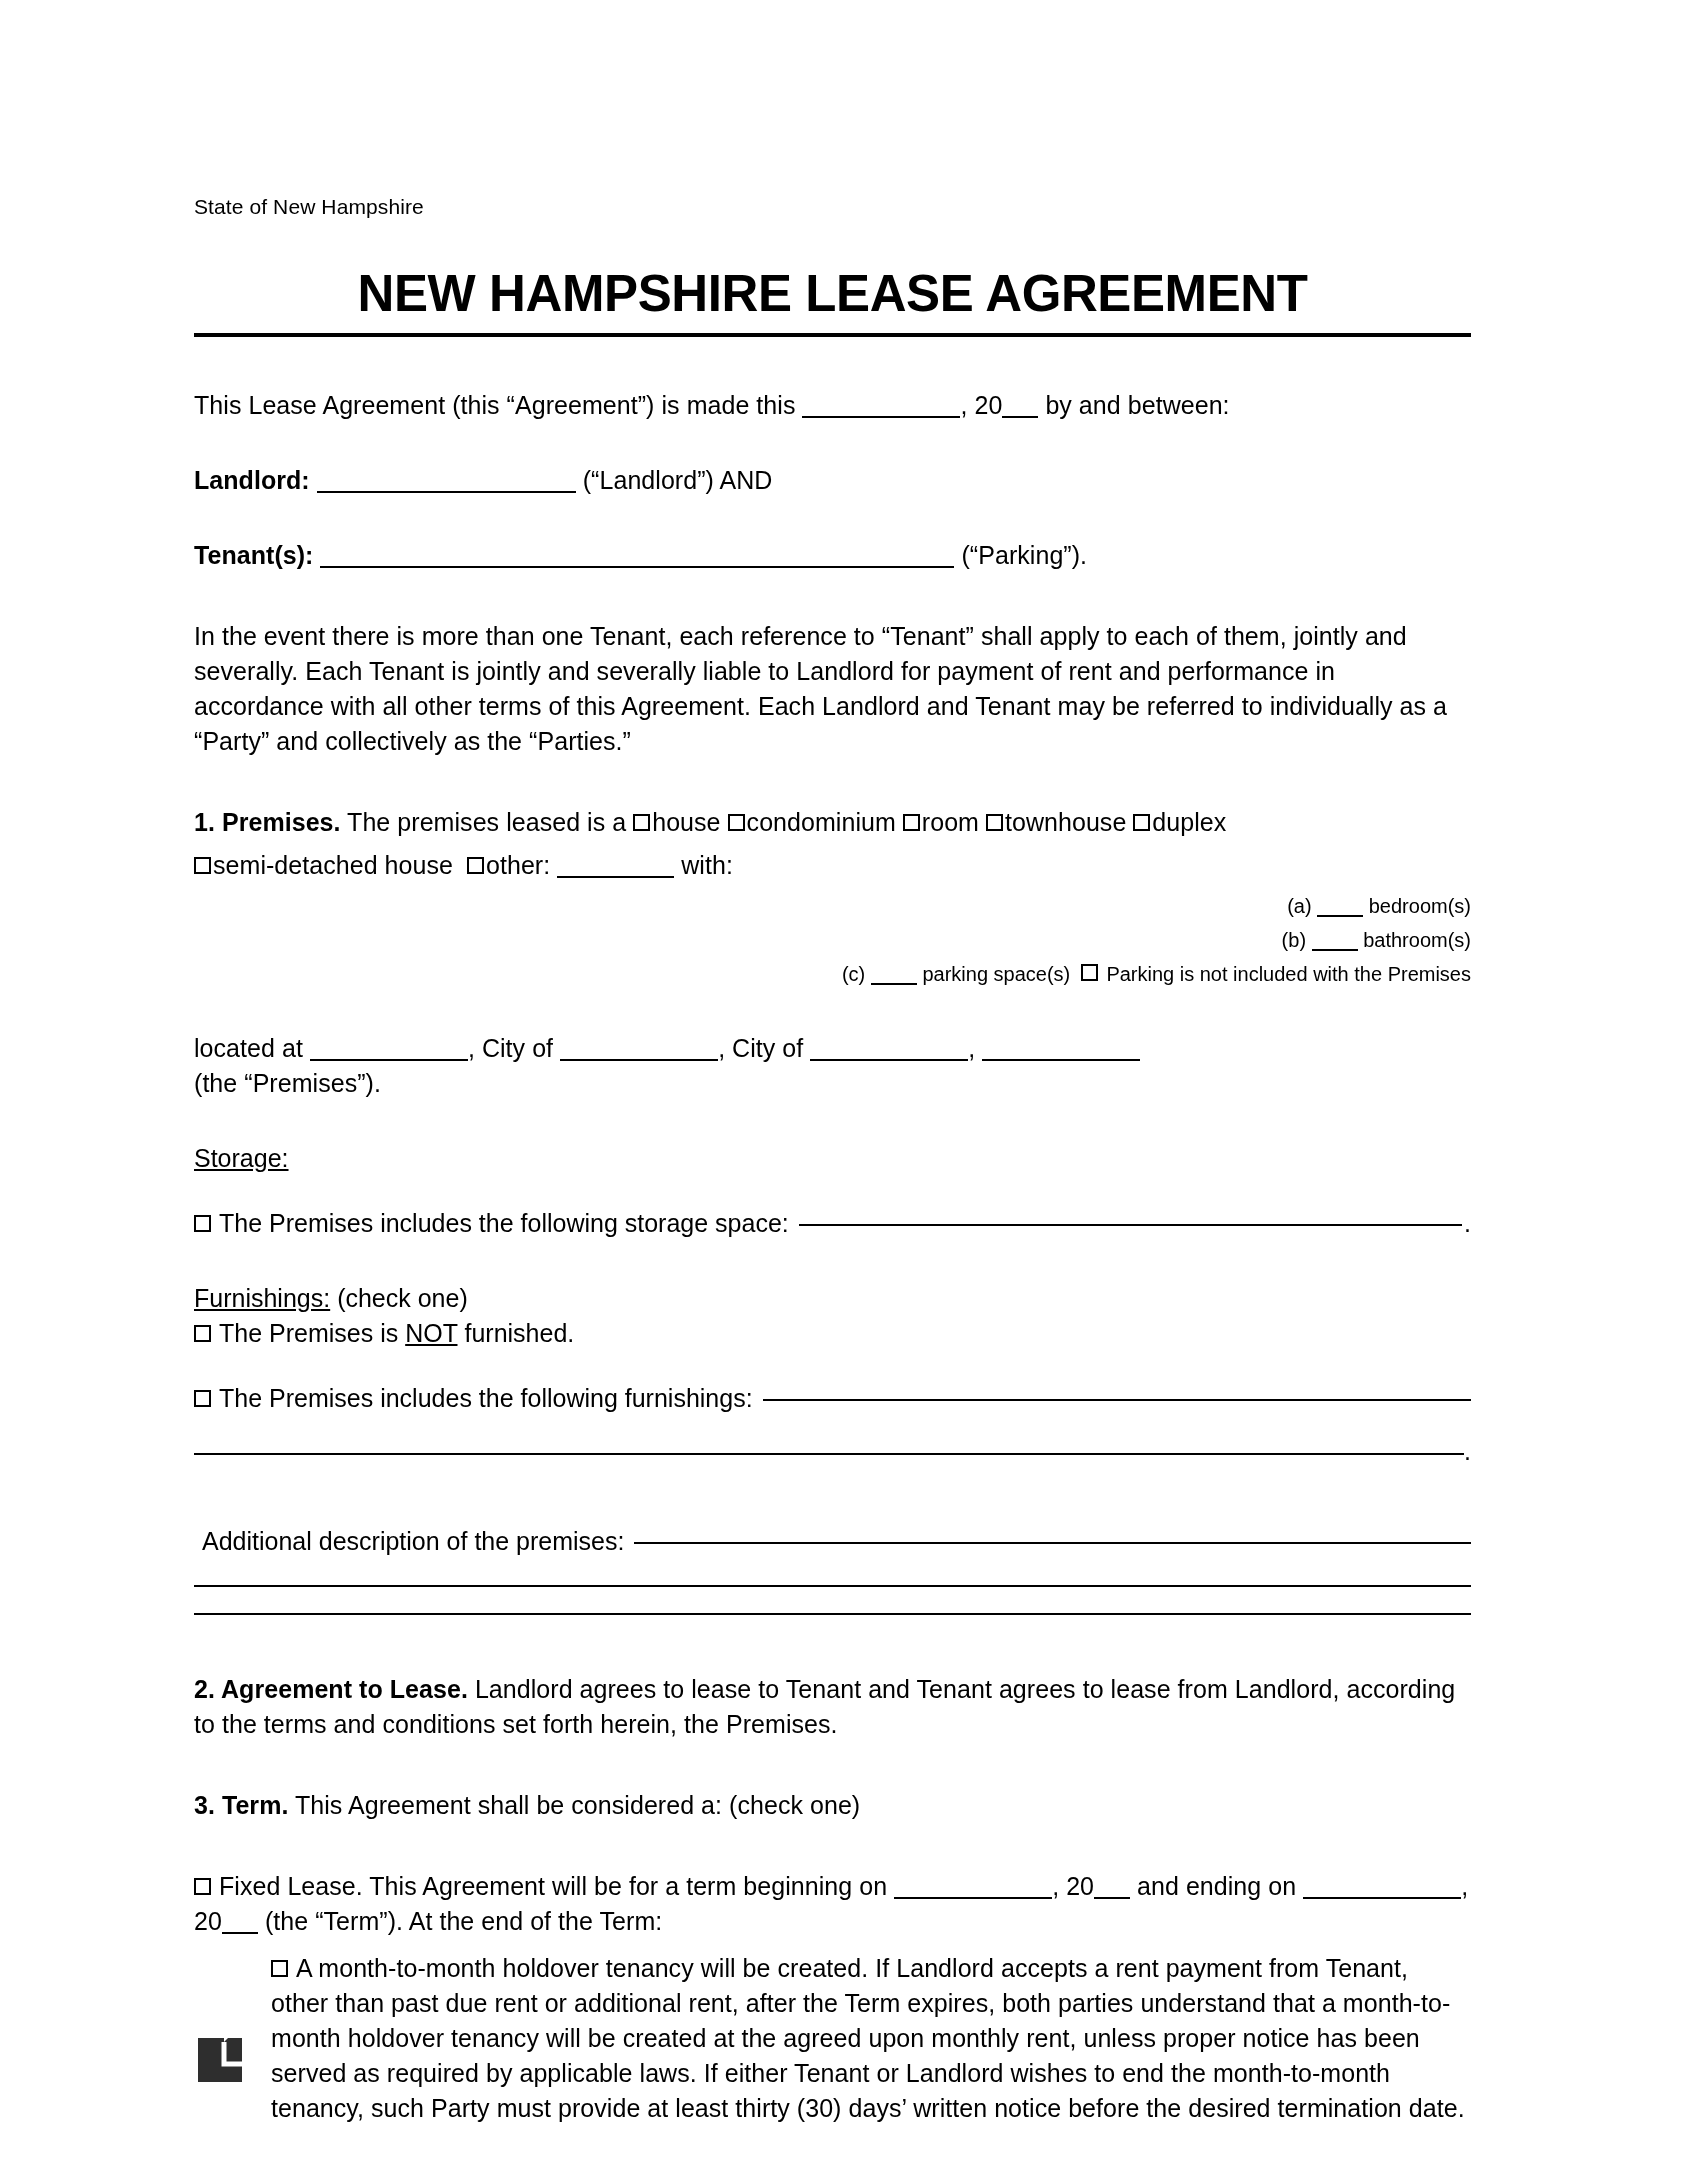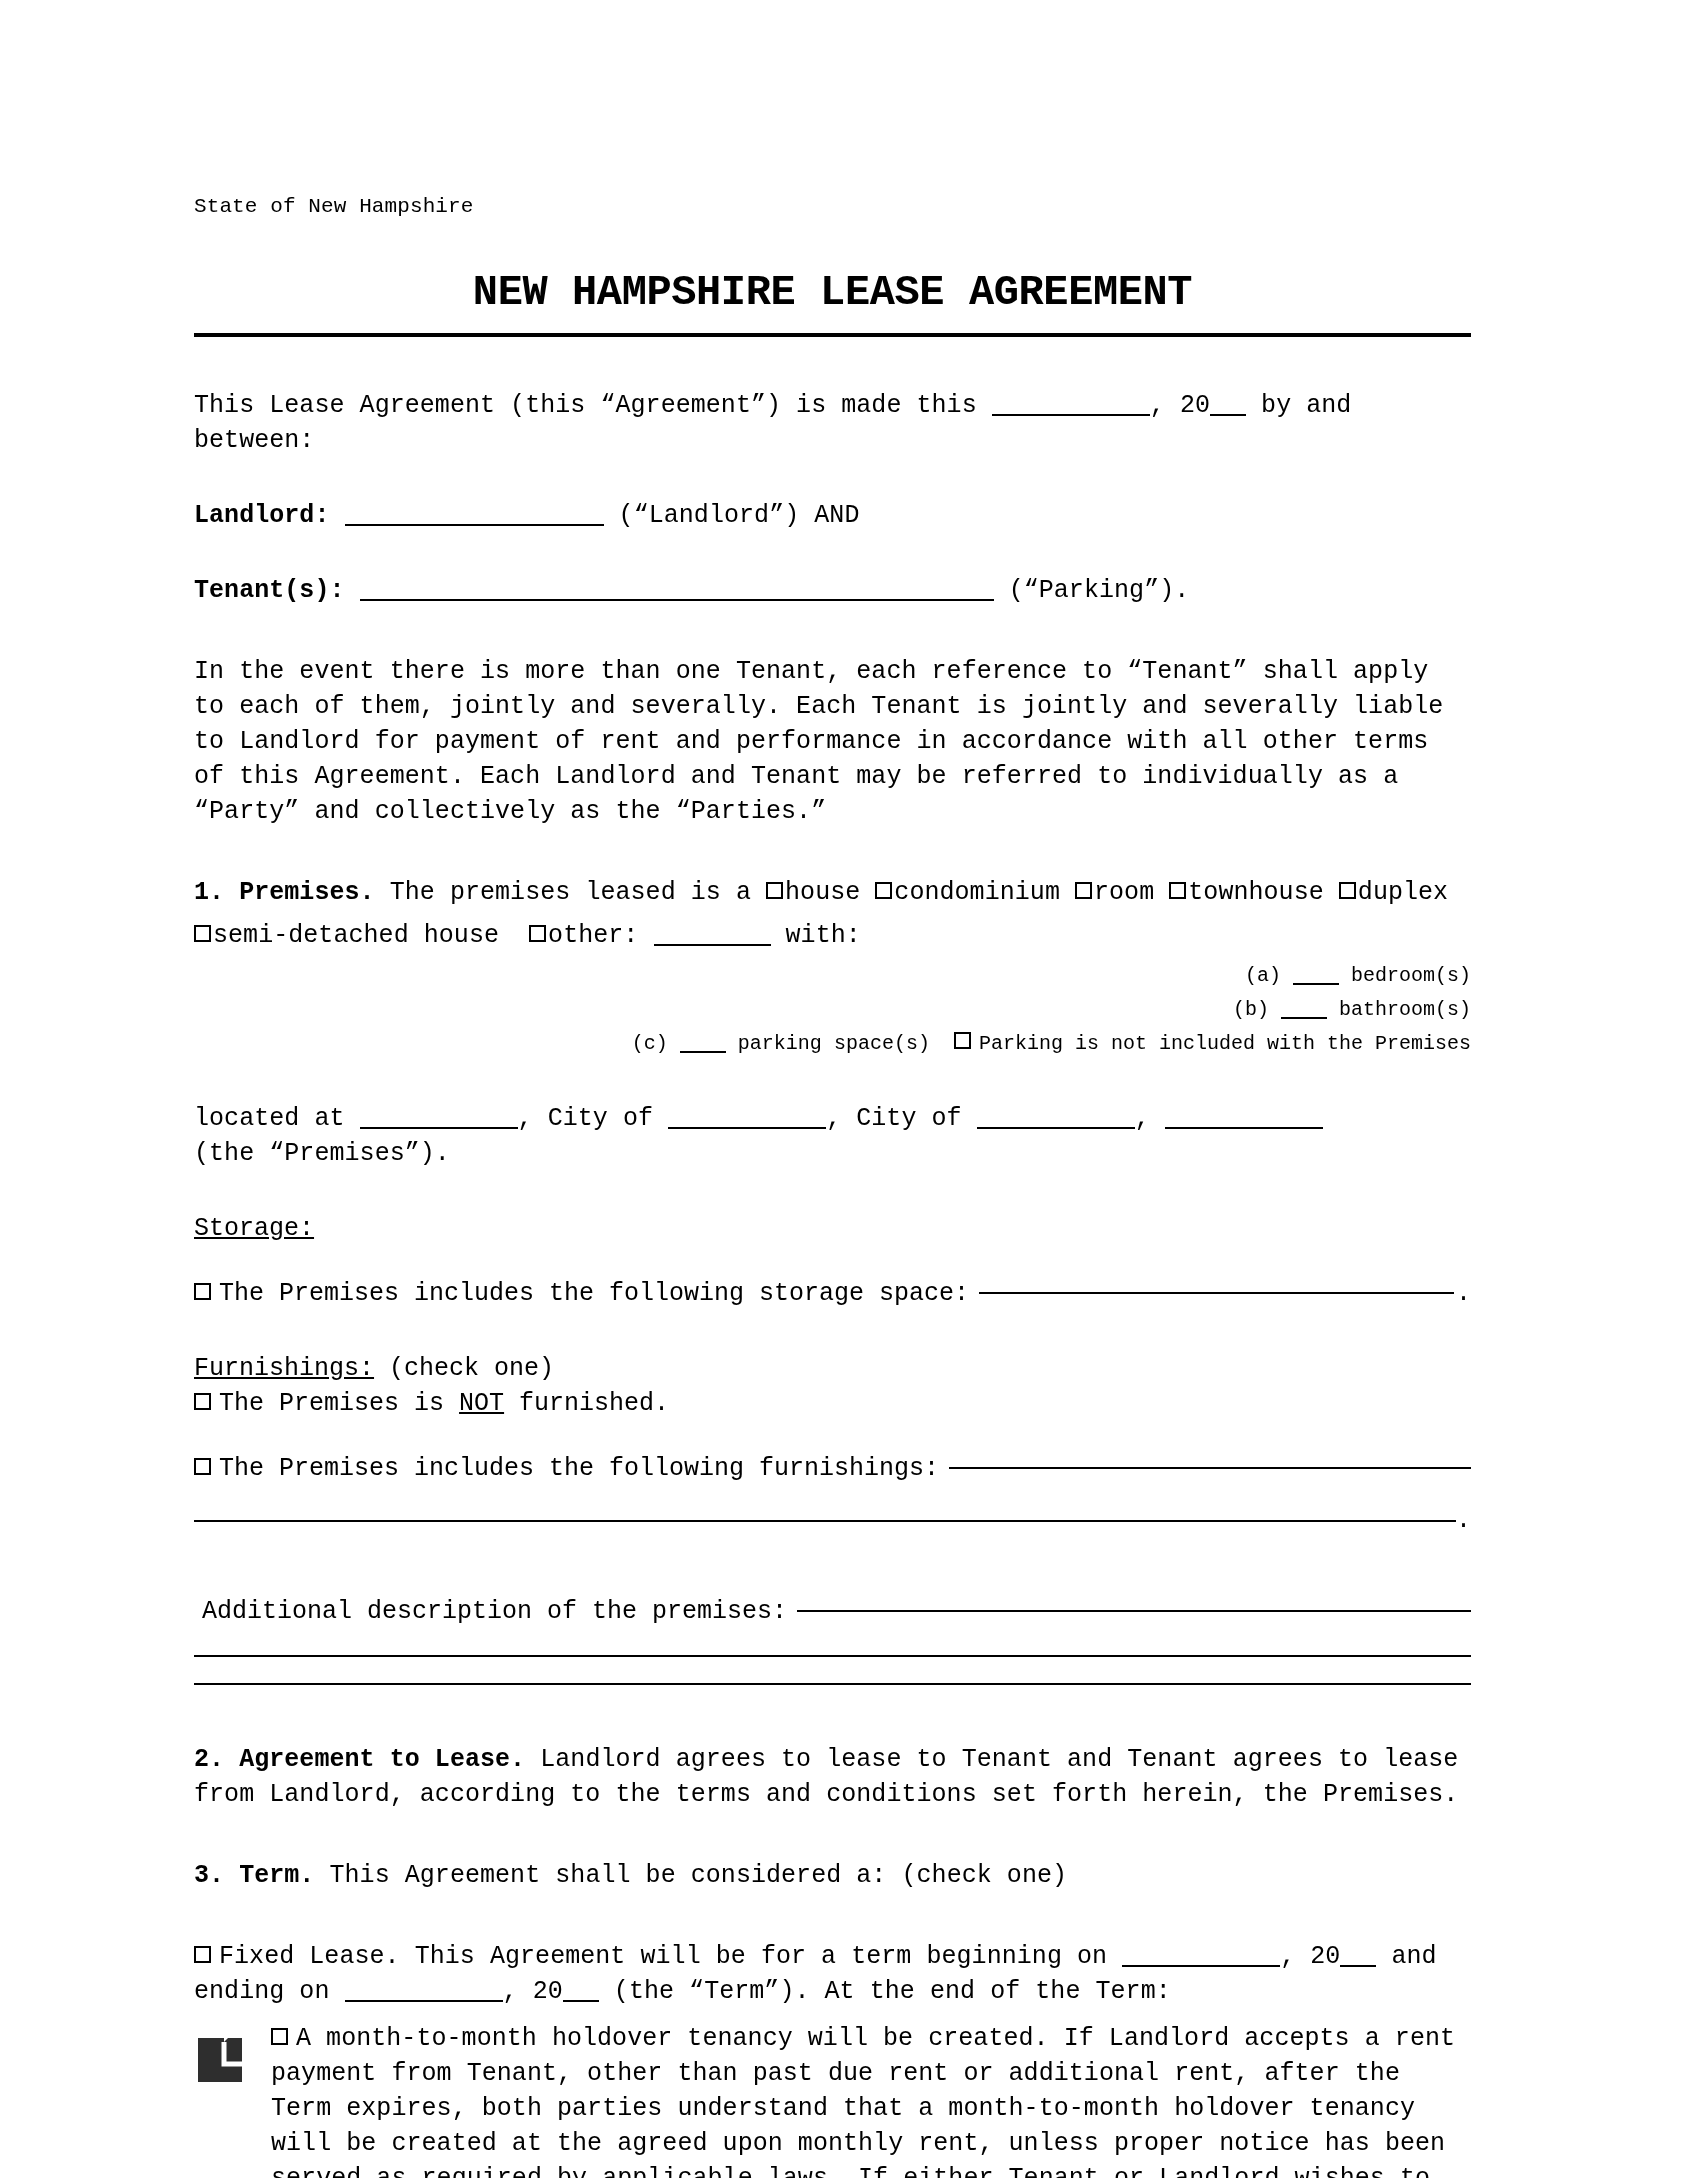--- a/index.html
+++ b/index.html
@@ -13,37 +13,36 @@
     font-family: "Liberation Sans", sans-serif;
     color: #000000;
     -webkit-font-smoothing: antialiased;
   }
   .page {
     position: relative;
     width: 1432px;
     height: 2178px;
     background: #ffffff;
     box-sizing: border-box;
-    font-family: Liberation Mono, monospace;
   }
   .content {
     position: absolute;
     left: 194px;
     top: 194px;
     width: 1277px;
   }
   
   .state-line {
     font-size: 21px;
     line-height: 26px;
     letter-spacing: 0.1px;
     margin: 0 0 44px 0;
   }
   .doc-title {
-    font-size: 42px;
+    font-size: 51px;
     font-weight: bold;
     letter-spacing: -0.4px;
     text-align: center;
     line-height: 59px;
     margin: 0;
     white-space: nowrap;
   }
   .title-rule {
     border: 0;
     border-top: 4px solid #000;

